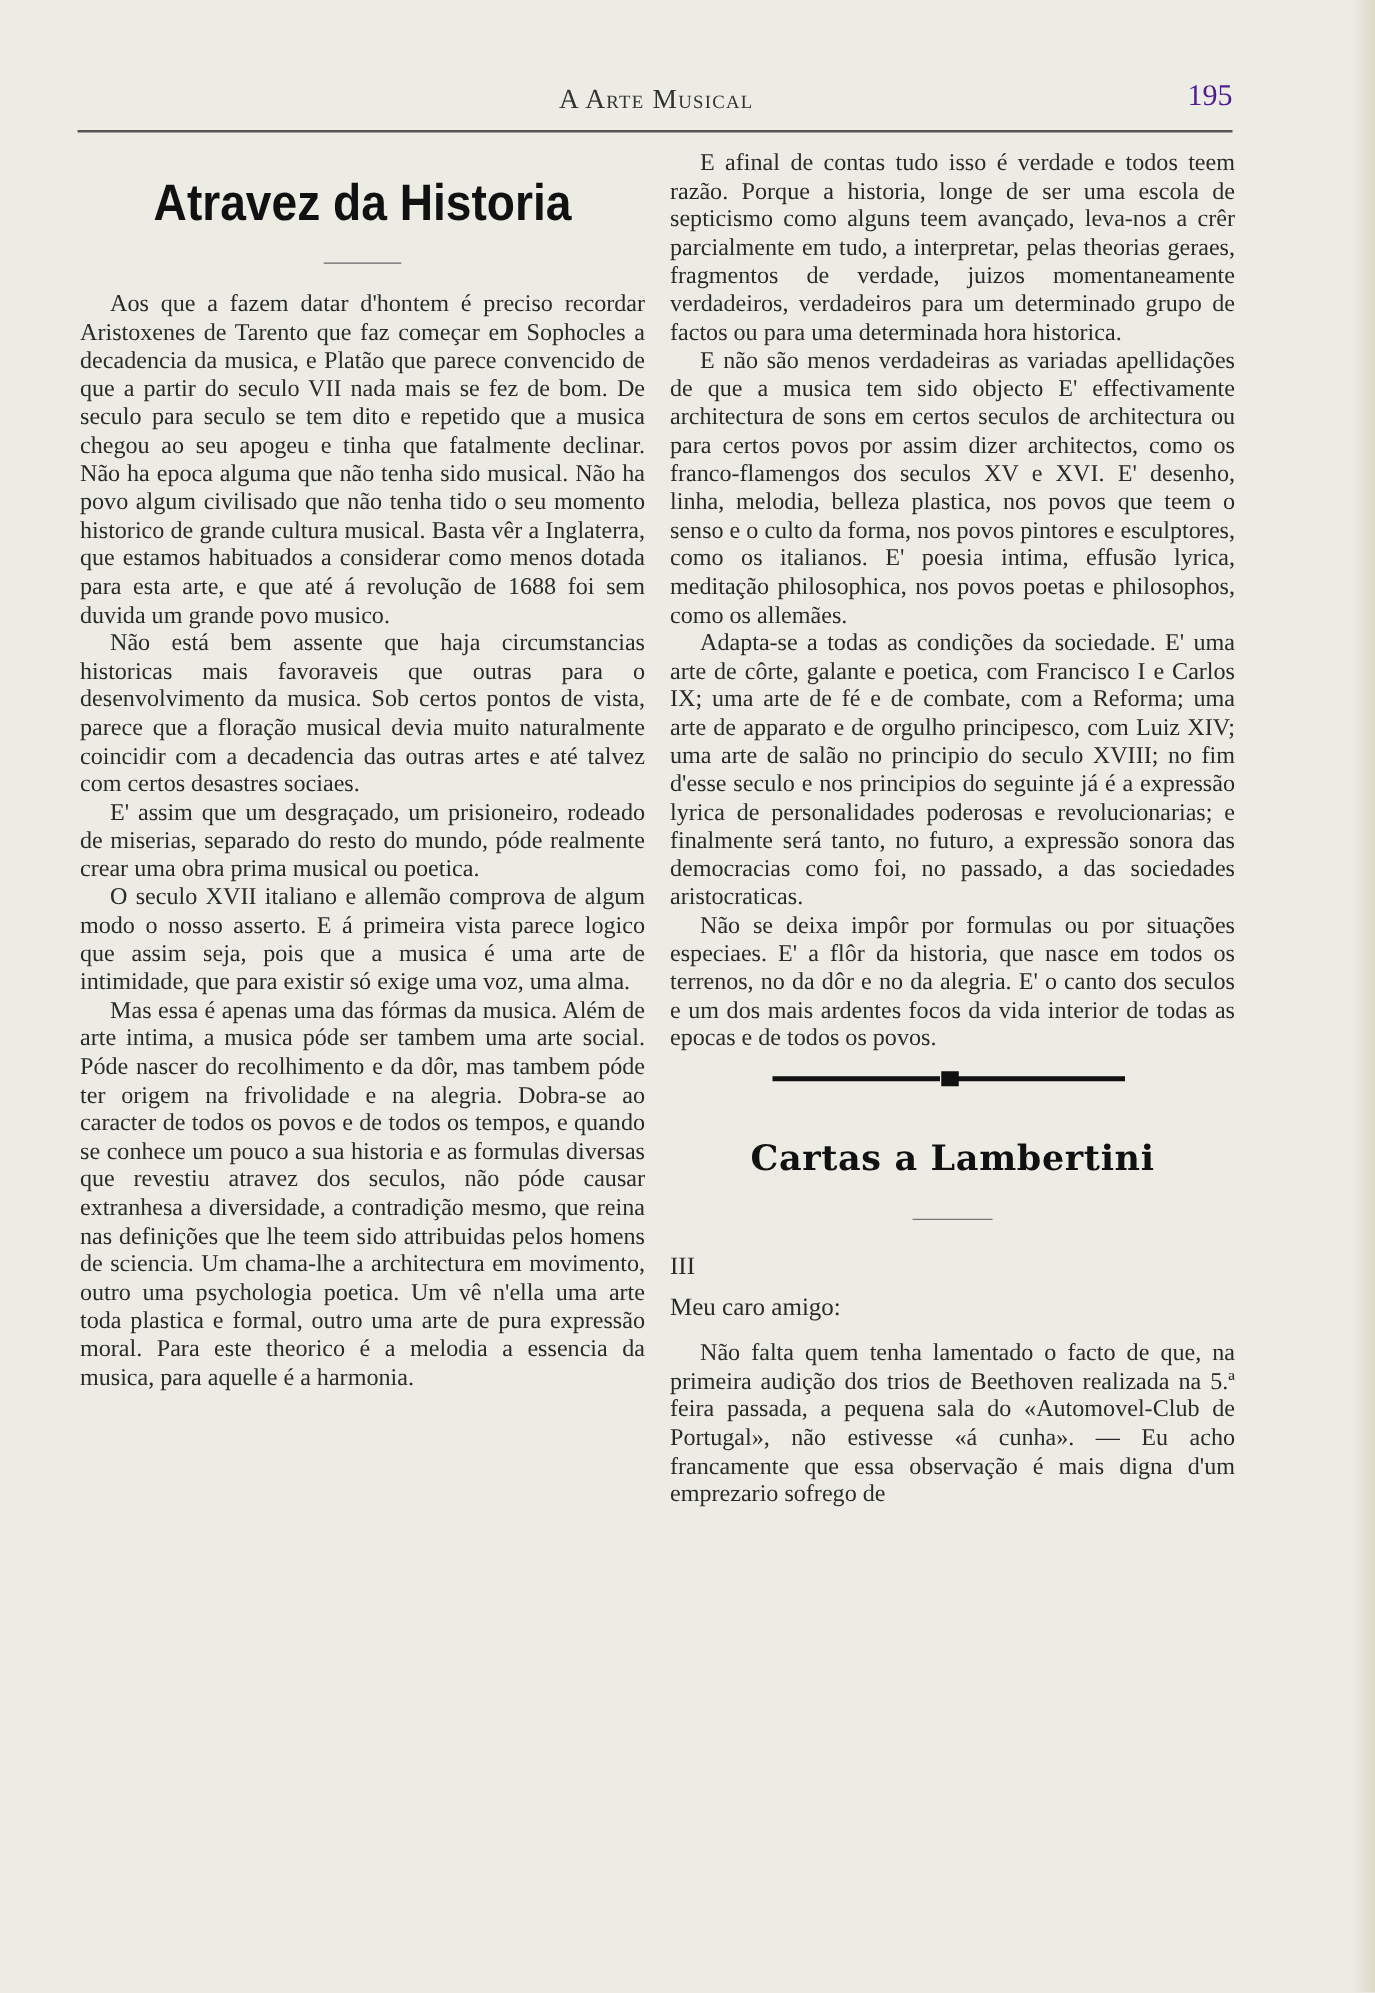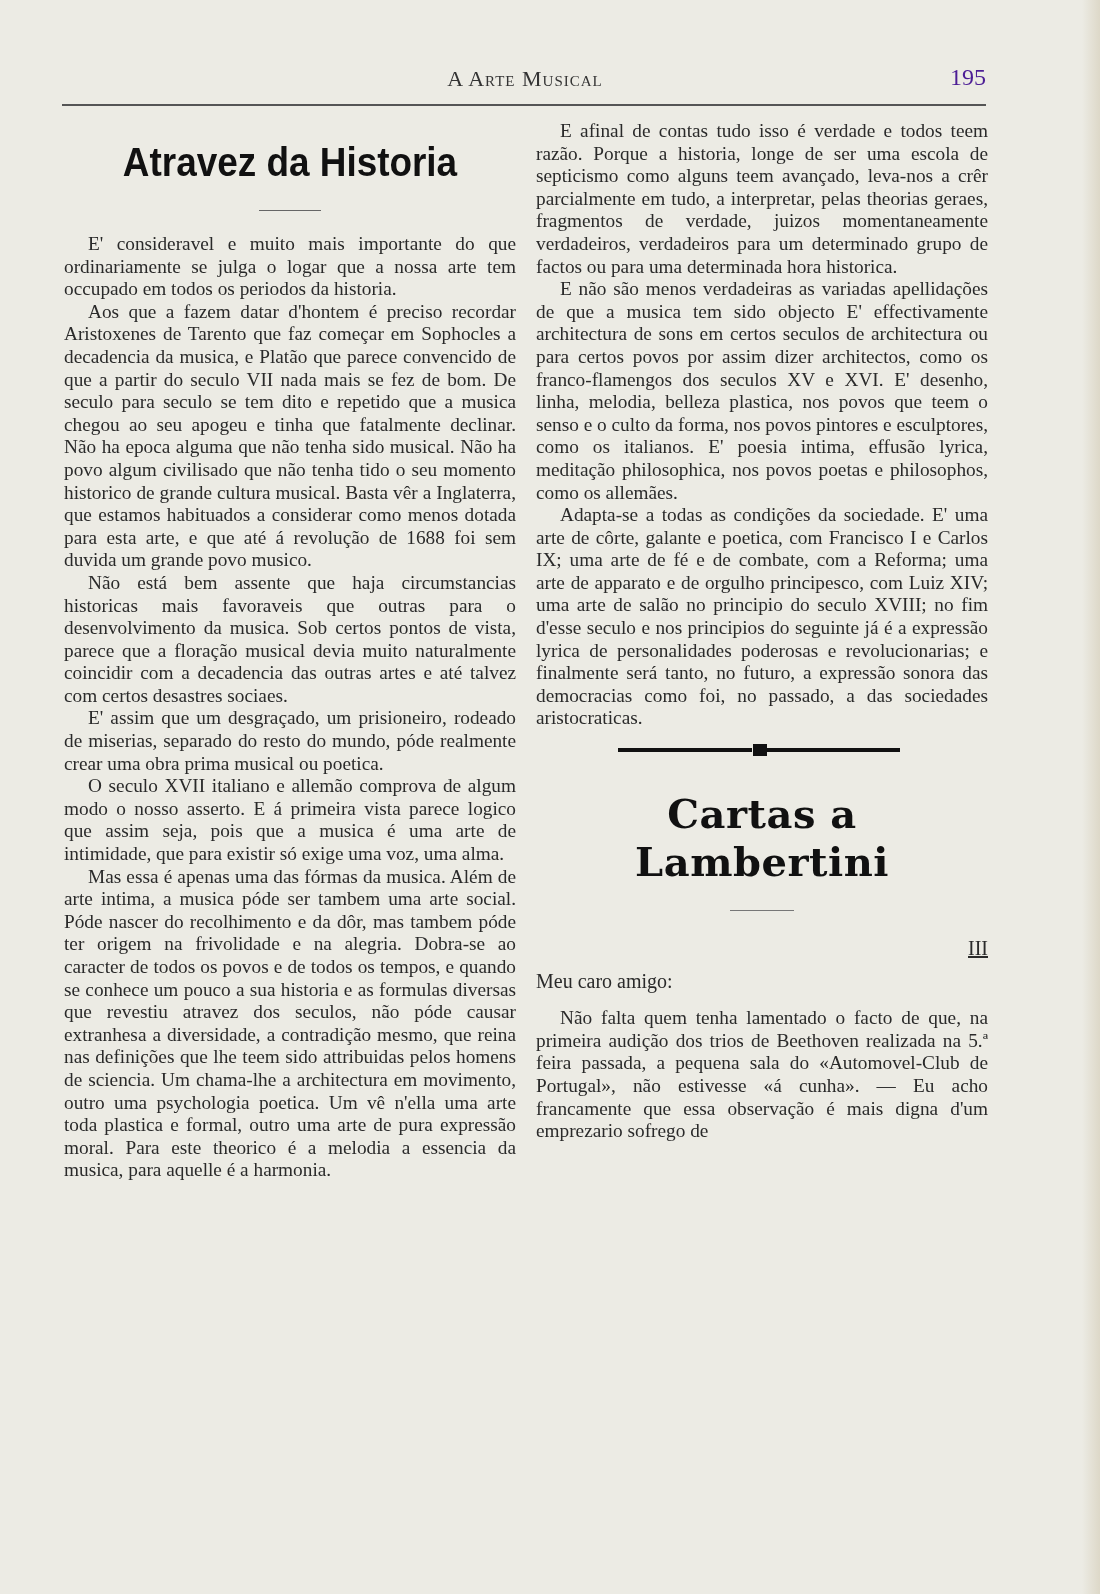--- a/index.html
+++ b/index.html
@@ -49,61 +49,61 @@
       margin: 26px auto 22px auto;
     }
     .ornament {
       position: relative; width: 282px; height: 12px; margin: 14px 0 0 82px;
     }
     .ornament .bar-l { position: absolute; left: 0; top: 4px; width: 134px; height: 4px; background: #111; }
     .ornament .bar-r { position: absolute; right: 0; top: 4px; width: 134px; height: 4px; background: #111; }
     .ornament .knot { position: absolute; left: 135px; top: 0; width: 14px; height: 12px; background: #111; }
     .title-2 {
       font-family: "DejaVu Serif", "Liberation Serif", serif;
-      font-size: 40px; line-height: 48px; text-align: center;
+      font-size: 28px; line-height: 48px; text-align: center;
       color: #111; margin: 34px 0 0 0; letter-spacing: 0.5px;
     }
     .short-rule-2 {
       width: 64px; height: 0; border-top: 1.5px solid #777;
       margin: 24px auto 0 auto;
     }
     .roman {
-      text-align: right; font-size: 20px; margin: 26px 0 0 0; text-decoration: underline;
+      text-align: left; font-size: 20px; margin: 26px 0 0 0;
     }
     .salutation {
       font-size: 20px; margin: 10px 14px 0 0;
     }
     .col p.letter-first { margin-top: 15px; }
   </style>
 </head>
 <body>
 
 <div class="page-edge"></div>
 
 <div class="running-head">
   <div class="journal-title">A Arte Musical</div>
   <div class="page-number">195</div>
 </div>
 <div class="head-rule"></div>
 
 <div class="col col-left">
   <h1 class="title-1">Atravez da Historia</h1>
   <div class="short-rule"></div>
-  <p>E' consideravel e muito mais importante do que ordinariamente se julga o logar que a nossa arte tem occupado em todos os periodos da historia.</p>
   <p>Aos que a fazem datar d'hontem é preciso recordar Aristoxenes de Tarento que faz começar em Sophocles a decadencia da musica, e Platão que parece convencido de que a partir do seculo VII nada mais se fez de bom. De seculo para seculo se tem dito e repetido que a musica chegou ao seu apogeu e tinha que fatalmente declinar. Não ha epoca alguma que não tenha sido musical. Não ha povo algum civilisado que não tenha tido o seu momento historico de grande cultura musical. Basta vêr a Inglaterra, que estamos habituados a considerar como menos dotada para esta arte, e que até á revolução de 1688 foi sem duvida um grande povo musico.</p>
   <p>Não está bem assente que haja circumstancias historicas mais favoraveis que outras para o desenvolvimento da musica. Sob certos pontos de vista, parece que a floração musical devia muito naturalmente coincidir com a decadencia das outras artes e até talvez com certos desastres sociaes.</p>
   <p>E' assim que um desgraçado, um prisioneiro, rodeado de miserias, separado do resto do mundo, póde realmente crear uma obra prima musical ou poetica.</p>
   <p>O seculo XVII italiano e allemão comprova de algum modo o nosso asserto. E á primeira vista parece logico que assim seja, pois que a musica é uma arte de intimidade, que para existir só exige uma voz, uma alma.</p>
   <p>Mas essa é apenas uma das fórmas da musica. Além de arte intima, a musica póde ser tambem uma arte social. Póde nascer do recolhimento e da dôr, mas tambem póde ter origem na frivolidade e na alegria. Dobra-se ao caracter de todos os povos e de todos os tempos, e quando se conhece um pouco a sua historia e as formulas diversas que revestiu atravez dos seculos, não póde causar extranhesa a diversidade, a contradição mesmo, que reina nas definições que lhe teem sido attribuidas pelos homens de sciencia. Um chama-lhe a architectura em movimento, outro uma psychologia poetica. Um vê n'ella uma arte toda plastica e formal, outro uma arte de pura expressão moral. Para este theorico é a melodia a essencia da musica, para aquelle é a harmonia.</p>
 </div>
 
 <div class="col col-right">
   <p>E afinal de contas tudo isso é verdade e todos teem razão. Porque a historia, longe de ser uma escola de septicismo como alguns teem avançado, leva-nos a crêr parcialmente em tudo, a interpretar, pelas theorias geraes, fragmentos de verdade, juizos momentaneamente verdadeiros, verdadeiros para um determinado grupo de factos ou para uma determinada hora historica.</p>
   <p>E não são menos verdadeiras as variadas apellidações de que a musica tem sido objecto E' effectivamente architectura de sons em certos seculos de architectura ou para certos povos por assim dizer architectos, como os franco-flamengos dos seculos XV e XVI. E' desenho, linha, melodia, belleza plastica, nos povos que teem o senso e o culto da forma, nos povos pintores e esculptores, como os italianos. E' poesia intima, effusão lyrica, meditação philosophica, nos povos poetas e philosophos, como os allemães.</p>
   <p>Adapta-se a todas as condições da sociedade. E' uma arte de côrte, galante e poetica, com Francisco I e Carlos IX; uma arte de fé e de combate, com a Reforma; uma arte de apparato e de orgulho principesco, com Luiz XIV; uma arte de salão no principio do seculo XVIII; no fim d'esse seculo e nos principios do seguinte já é a expressão lyrica de personalidades poderosas e revolucionarias; e finalmente será tanto, no futuro, a expressão sonora das democracias como foi, no passado, a das sociedades aristocraticas.</p>
+  <p>Não se deixa impôr por formulas ou por situações especiaes. E' a flôr da historia, que nasce em todos os terrenos, no da dôr e no da alegria. E' o canto dos seculos e um dos mais ardentes focos da vida interior de todas as epocas e de todos os povos.</p>
 
   <div class="ornament">
     <div class="bar-l"></div>
     <div class="knot"></div>
     <div class="bar-r"></div>
   </div>
 
   <h2 class="title-2">Cartas a Lambertini</h2>
   <div class="short-rule-2"></div>
   <div class="roman">III</div>

